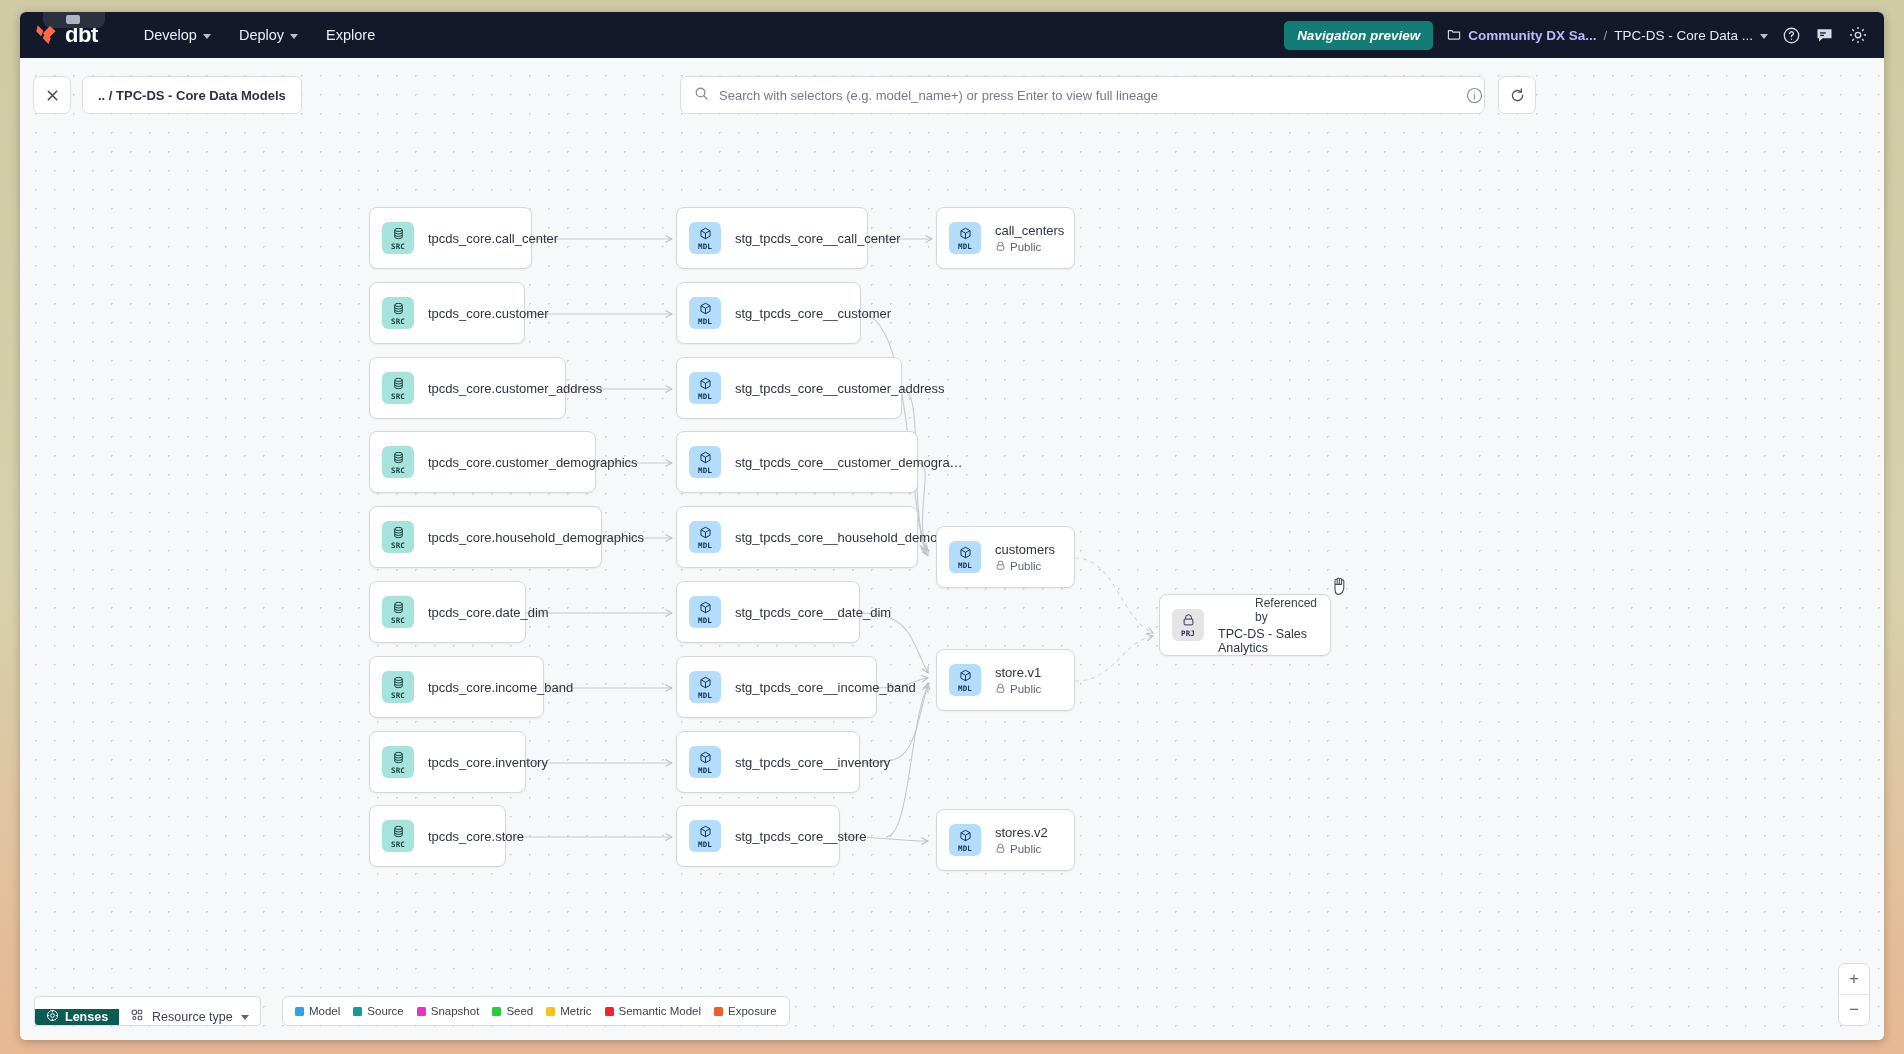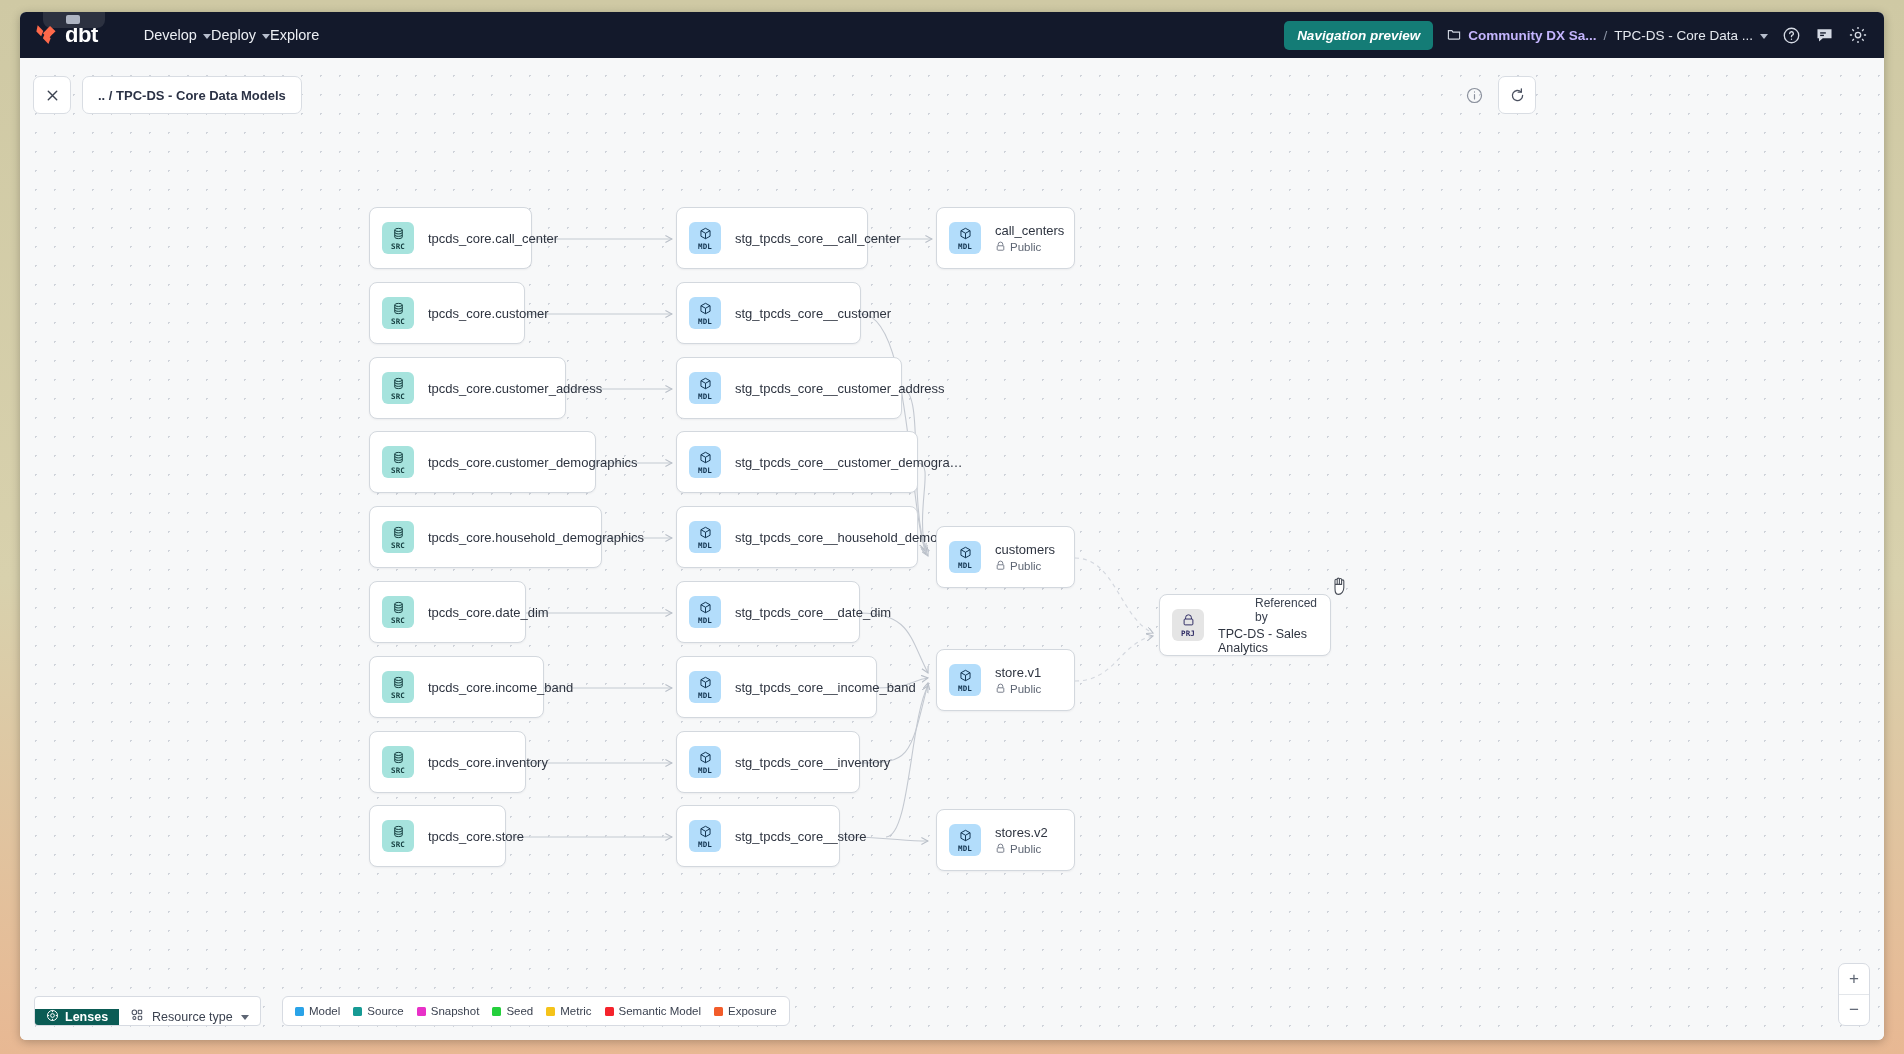--- a/index.html
+++ b/index.html
@@ -31,21 +31,21 @@
     position: relative;
     height: 46px;
     background: #13192b;
     display: flex; align-items: center;
     padding: 0 16px 0 14px;
     color: #fff;
   }
   .logo-wrap { display:flex; align-items:center; gap:5px; margin-right: 46px; }
   .logo-mark { width: 26px; height: 26px; position: relative; }
   .logo-text { font-size: 22px; font-weight: 700; letter-spacing:-.5px; color:#fff; }
-  .nav-items { display:flex; align-items:center; }
+  .nav-items { display:flex; align-items:center; gap: 28px; }
   .nav-item {
     font-size: 14.5px; color: #eceff4; display:flex; align-items:center; gap:6px;
     cursor: pointer; font-weight: 400;
   }
   .chev {
     width:0;height:0;border-left:4px solid transparent;border-right:4px solid transparent;
     border-top:5px solid #b6bdcc; display:inline-block; position:relative; top:1px;
   }
   .nav-right { margin-left:auto; display:flex; align-items:center; gap:14px; }
   .nav-pill {
@@ -577,20 +577,29 @@
     </span>
 
     <div class="toolbar">
       <div class="tb-close">
         <svg width="15" height="15" viewBox="0 0 16 16" stroke="#3b4250" stroke-width="1.5" stroke-linecap="round">
           <path d="M3.5 3.5 12.5 12.5M12.5 3.5 3.5 12.5"></path>
         </svg>
       </div>
       <div class="tb-breadcrumb">.. / TPC-DS - Core Data Models</div>
 
+      <div class="tb-search">
+        <span>
+          <svg width="15" height="15" viewBox="0 0 16 16" fill="none" stroke="#858c99" stroke-width="1.4">
+            <circle cx="7" cy="7" r="4.6"></circle>
+                <path d="M10.4 10.4 14 14" stroke-linecap="round"></path>
+          </svg>
+        </span>
+        <span class="ph">Search with selectors (e.g. model_name+) or press Enter to view full lineage</span>
+      </div>
 
       <div class="tb-info">
         <svg width="19" height="19" viewBox="0 0 20 20" fill="none" stroke="#8b919d" stroke-width="1.25">
           <circle cx="10" cy="10" r="7.4"></circle>
           <path d="M10 6.2v.2M10 9v4.6" stroke-linecap="round"></path>
         </svg>
       </div>
       <div class="tb-refresh">
         <svg width="17" height="17" viewBox="0 0 18 18" fill="none" stroke="#4b5160" stroke-width="1.4" stroke-linecap="round">
           <path d="M14.4 9a5.4 5.4 0 1 1-1.6-3.8"></path>

